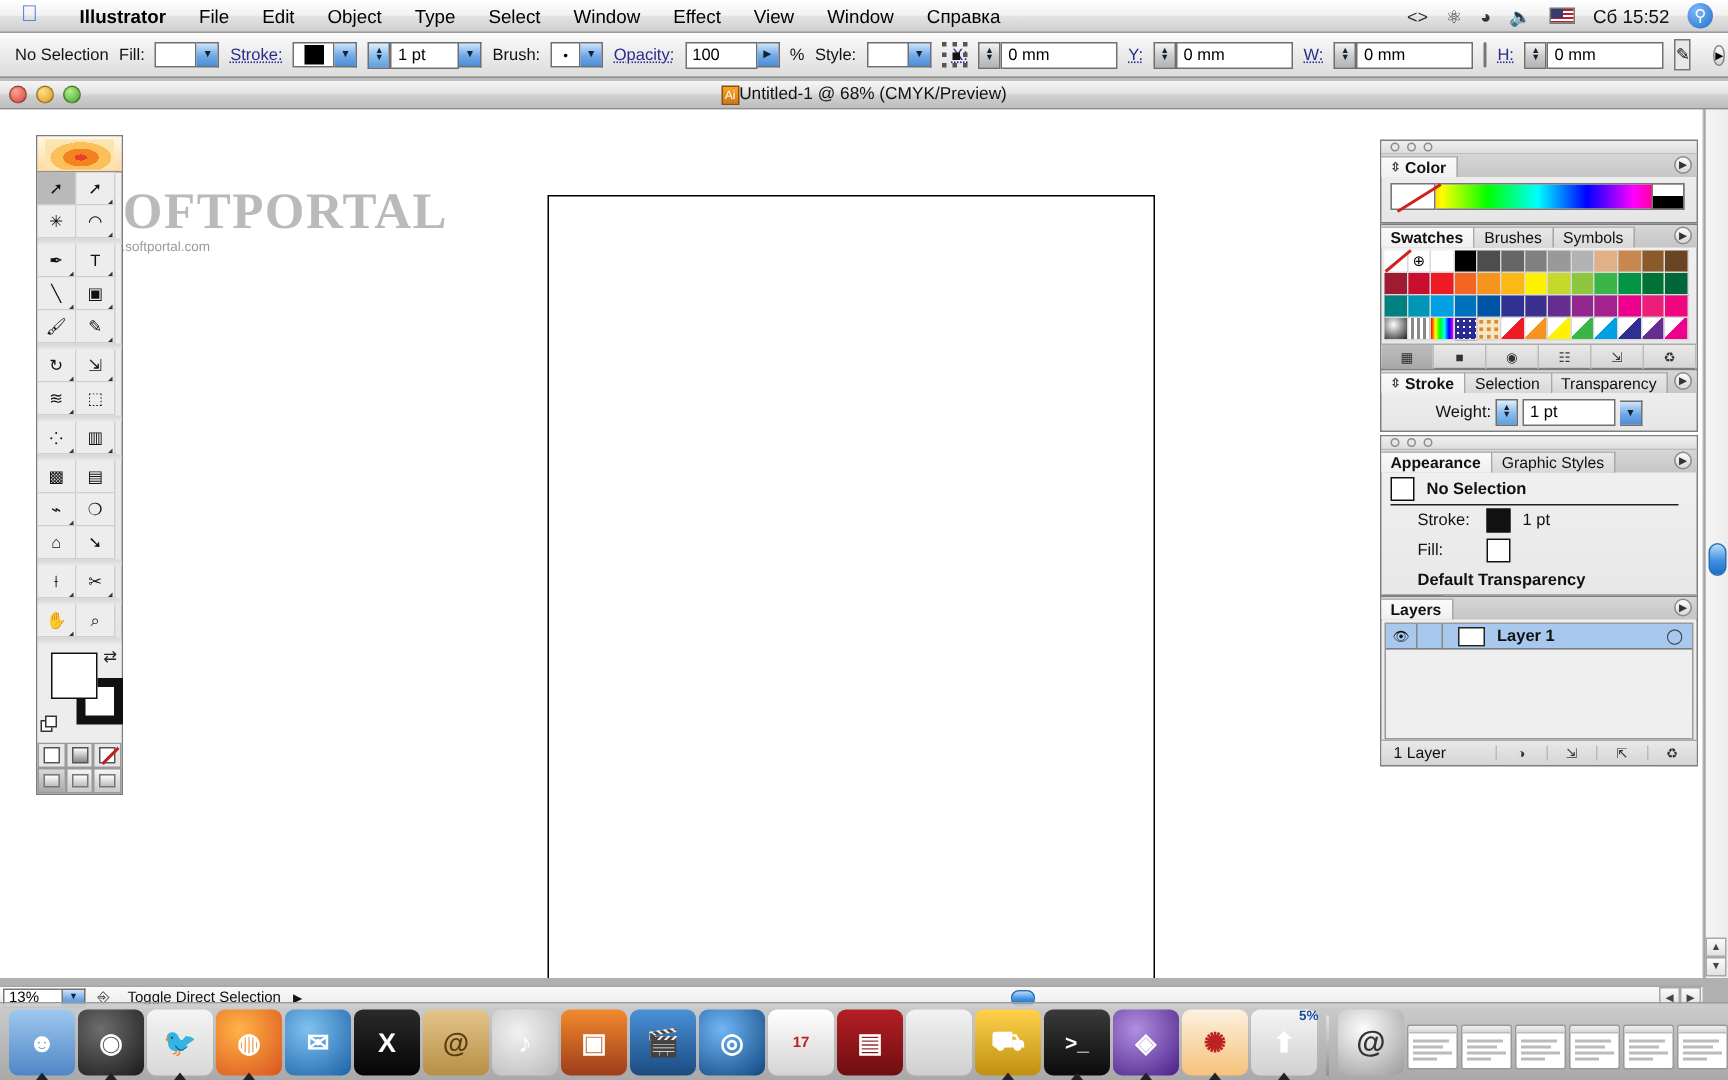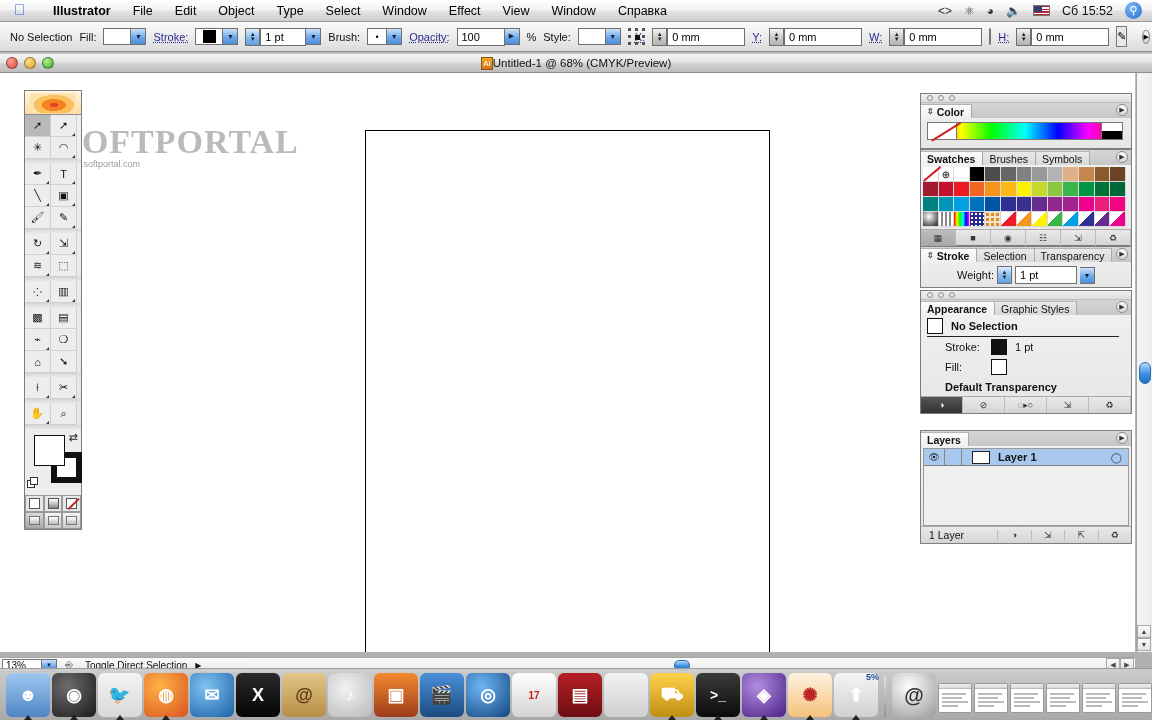--- a/index.html
+++ b/index.html
@@ -215,21 +215,21 @@
   .ap-sq{width:16px;height:16px;border:1px solid #111;background:#fff;}
   .ap-sq.filled{background:#111;}
   .ap-label{width:38px;}
   #ap-footer{position:absolute;left:0;bottom:0;width:210px;height:17px;
     background:linear-gradient(180deg,#e9e9e9,#d5d5d5);border-top:1px solid #aaa;display:flex;}
   .ap-btn{flex:1;display:flex;align-items:center;justify-content:center;font-size:9px;
     border-right:1px solid #bbb;color:#333;}
   .ap-btn.on{background:linear-gradient(180deg,#555,#333);color:#fff;}
 
   
-  #p-layers{left:920px;top:430px;width:212px;height:114px;}
+  #p-layers{left:920px;top:397px;width:212px;height:114px;}
   #layers-list{position:absolute;left:2px;top:17px;width:206px;height:78px;background:#efefef;
     border:1px solid #9a9a9a;}
   #layer-row{height:17px;display:flex;align-items:center;background:#a8c8ee;
     border-bottom:1px solid #7e7e7e;}
   #ly-eye{width:20px;text-align:center;font-size:9px;color:#111;}
   #ly-lock{width:18px;border-left:1px solid #888;border-right:1px solid #888;height:17px;}
   #ly-thumb{width:18px;height:13px;background:#fff;border:1px solid #222;margin-left:10px;}
   #ly-name{margin-left:8px;font-size:11px;font-weight:bold;color:#111;}
   #ly-target{margin-left:auto;margin-right:6px;font-size:10px;color:#333;}
   #layers-footer{position:absolute;left:0;bottom:0;width:210px;height:17px;

